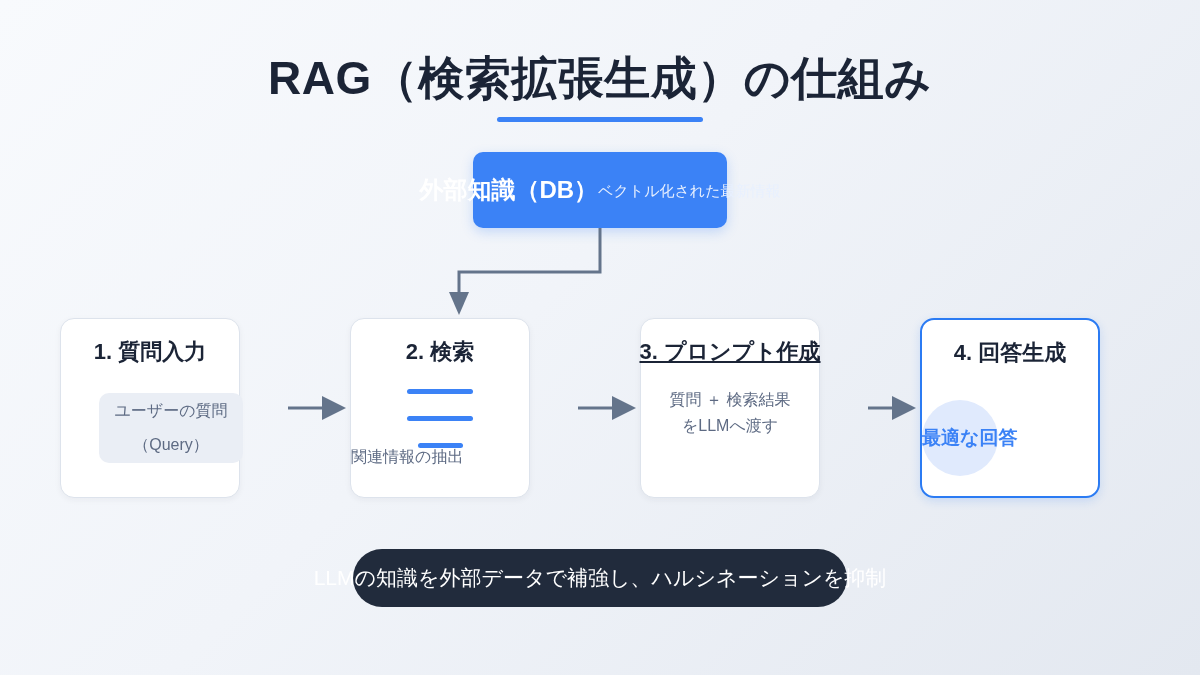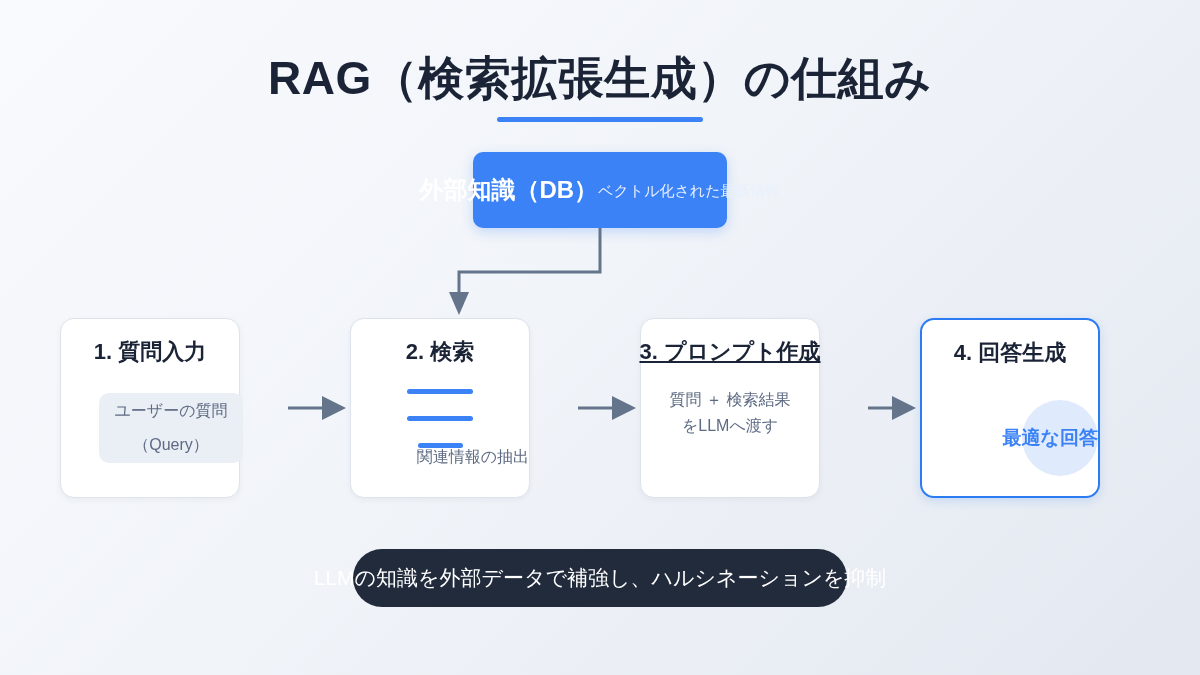--- a/index.html
+++ b/index.html
@@ -115,21 +115,21 @@
     align-items: center;
     gap: 22px;
   }
   .bar { height: 5px; border-radius: 3px; background: #3b82f6; }
   .bar.b1 { width: 66px; }
   .bar.b2 { width: 66px; }
   .bar.b3 { width: 45px; }
   .card-caption {
     position: absolute;
     left: 0; right: 0; top: 128px;
-    text-align: right;
+    text-align: left;
     font-size: 16px;
     color: #5d6a83;
     white-space: nowrap;
   }
 
   
   .card-body {
     position: absolute;
     left: 0; right: 0; top: 68px;
     text-align: center;
@@ -139,21 +139,21 @@
   }
   .card-body span { display: block; white-space: nowrap; }
 
   
   .answer-wrap {
     position: absolute;
     left: 0; right: 0; top: 72px;
     height: 92px;
     display: flex;
     align-items: center;
-    justify-content: flex-end;
+    justify-content: flex-start;
   }
   .answer-circle {
     position: absolute;
     width: 76px; height: 76px;
     border-radius: 50%;
     background: #e0eafd;
   }
   .answer-text {
     position: relative;
     font-size: 19px;

